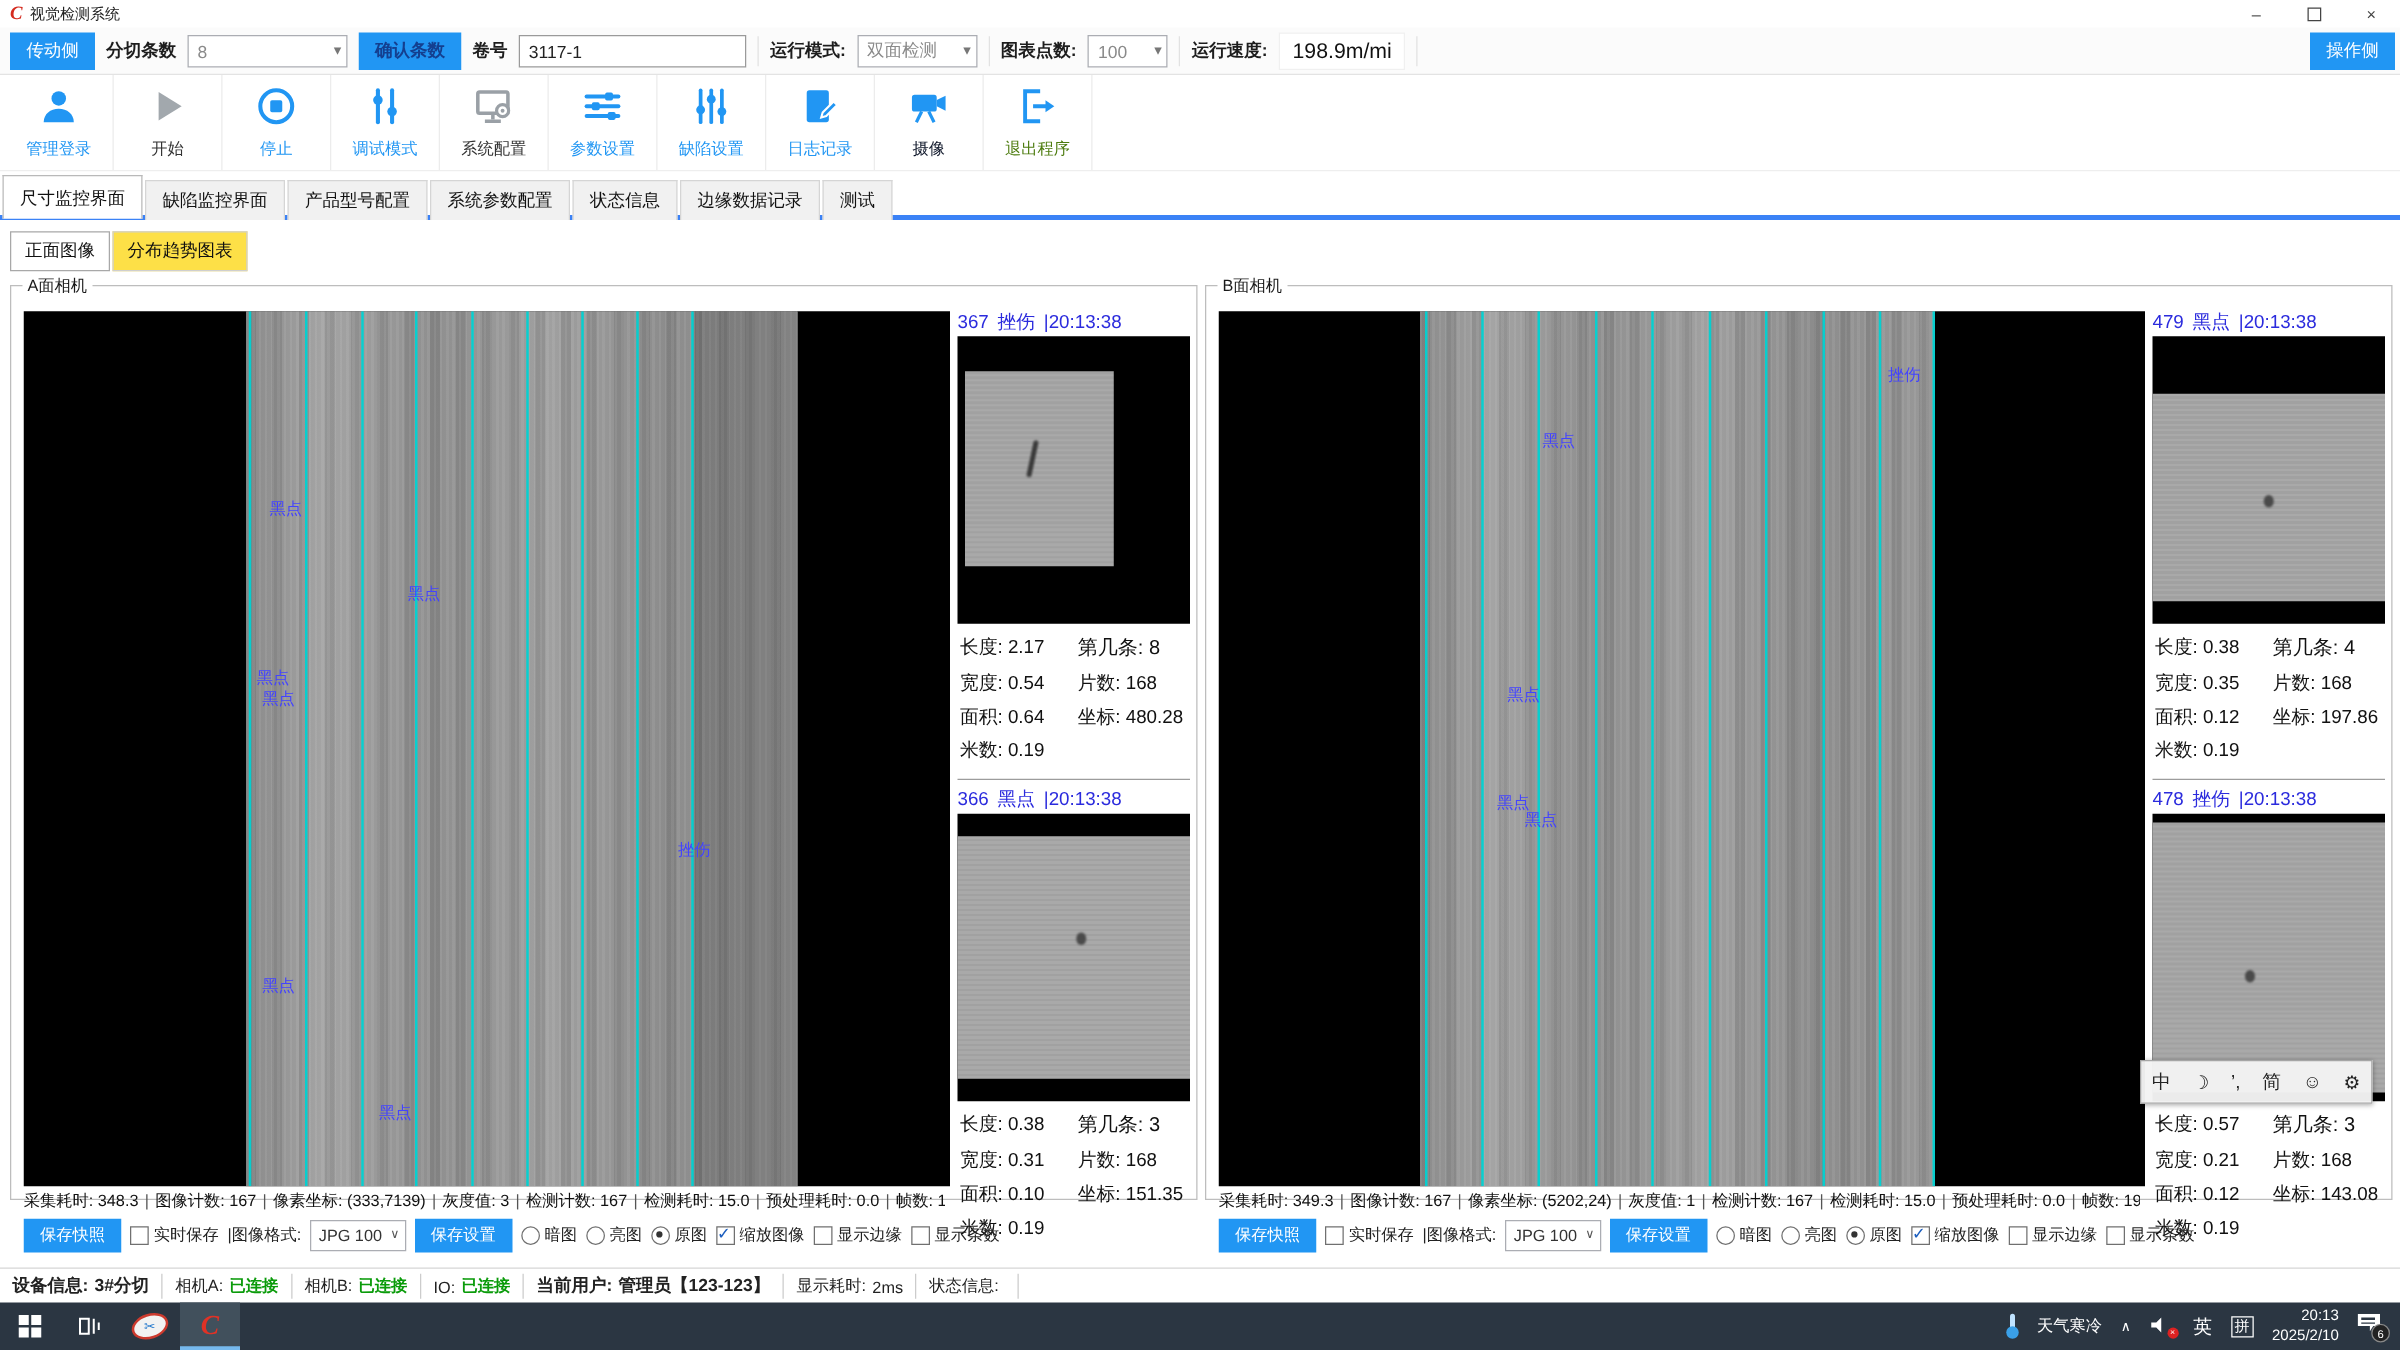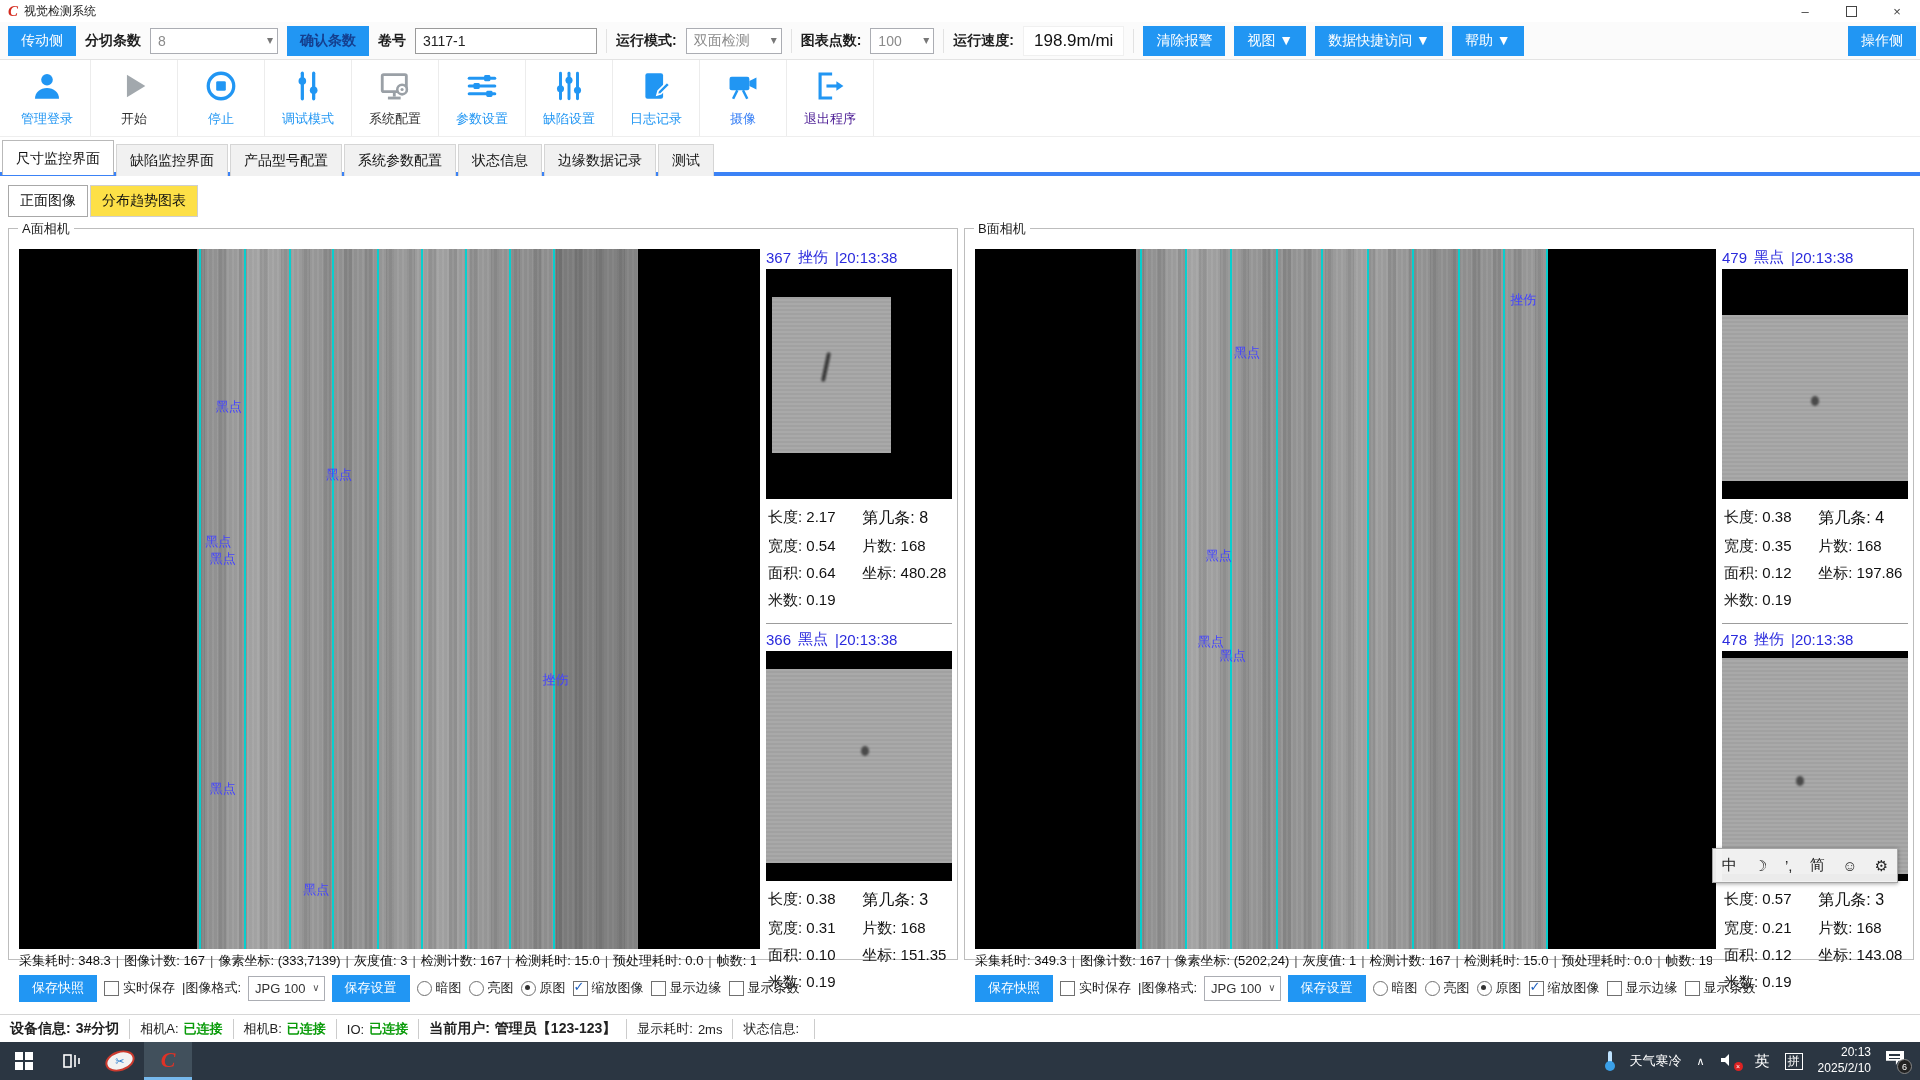--- a/index.html
+++ b/index.html
@@ -145,26 +145,20 @@
     </div>
   <span class="vsep"></span>
   <span class="lab">图表点数:</span>
   <div class="combo" style="width:64px">
       <span>100</span>
     </div>
   <span class="vsep"></span>
   <span class="lab">运行速度:</span>
   <div class="speed-box">198.9m/mi</div>
   <span class="vsep"></span>
-  <div id="quick-buttons" style="display:flex;gap:9px">
-      <div class="btn-blue">清除报警</div>
-      <div class="btn-blue">视图 ▼</div>
-      <div class="btn-blue">数据快捷访问 ▼</div>
-      <div class="btn-blue">帮助 ▼</div>
-    </div>
   <div class="btn-blue right-side">操作侧</div>
 </div>
 
 <div class="icon-toolbar" id="icon-toolbar">
     <div class="tool-item">
       <span><svg width="34" height="34" viewBox="0 0 24 24">
           <circle cx="12" cy="7.6" r="4.1" fill="#2196f3"></circle>
           <path d="M3.5 21c0-4.6 3.8-7.6 8.5-7.6s8.5 3 8.5 7.6z" fill="#2196f3"></path>
         </svg></span>
       <span class="tlabel" style="color: rgb(33, 150, 243);">管理登录</span>
@@ -236,29 +230,29 @@
         </svg></span>
       <span class="tlabel" style="color: rgb(33, 150, 243);">日志记录</span>
     </div>
     <div class="tool-item">
       <span><svg width="34" height="34" viewBox="0 0 24 24">
           <rect x="2.5" y="5.5" width="14" height="9.5" rx="1.5" fill="#2196f3"></rect>
           <polygon points="16.5,8.5 21.5,6 21.5,14.5 16.5,12" fill="#2196f3"></polygon>
           <line x1="8" y1="15" x2="5" y2="21" stroke="#2196f3" stroke-width="1.8"></line>
           <line x1="12" y1="15" x2="15" y2="21" stroke="#2196f3" stroke-width="1.8"></line>
         </svg></span>
-      <span class="tlabel" style="color: #3b82f6;">摄像</span>
+      <span class="tlabel" style="color: #0f172a;">摄像</span>
     </div>
     <div class="tool-item">
       <span><svg width="34" height="34" viewBox="0 0 24 24">
           <path d="M13.5 3.5H5v17h8.5" fill="none" stroke="#2196f3" stroke-width="2.2"></path>
           <line x1="9.5" y1="12" x2="19" y2="12" stroke="#2196f3" stroke-width="2.2"></line>
           <polygon points="21.5,12 16.5,8.6 16.5,15.4" fill="#2196f3"></polygon>
         </svg></span>
-      <span class="tlabel" style="color: #4c1d95;">退出程序</span>
+      <span class="tlabel" style="color: #4d7c0f;">退出程序</span>
     </div>
   </div>
 
 <div class="tabs" id="main-tabs"><span class="tab active">尺寸监控界面</span><span class="tab">缺陷监控界面</span><span class="tab">产品型号配置</span><span class="tab">系统参数配置</span><span class="tab">状态信息</span><span class="tab">边缘数据记录</span><span class="tab">测试</span></div>
 <div class="subtabs" id="sub-tabs"><span class="subtab active">正面图像</span><span class="subtab">分布趋势图表</span></div>
 
 <div id="panels-root">
     <div class="panel" style="left: 8px;">
     <span class="panel-title">A面相机</span>
     <div class="cam-image">

